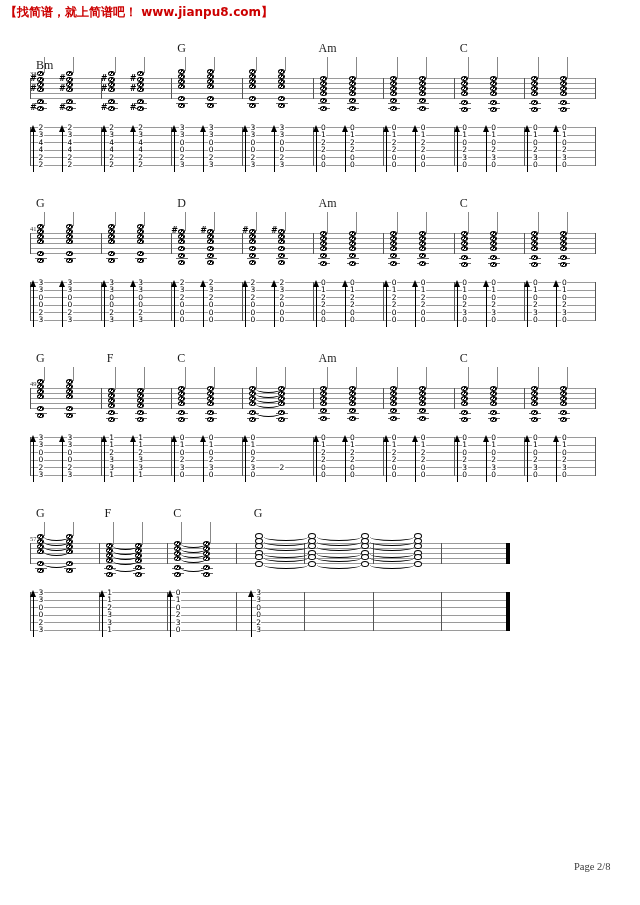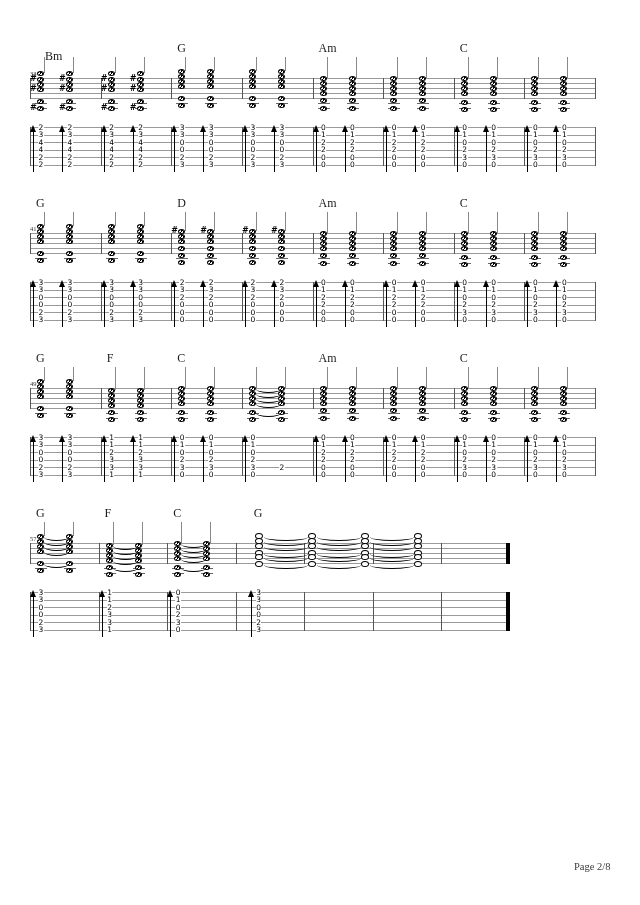--- a/index.html
+++ b/index.html
@@ -28,20 +28,21 @@
   .arrowline{position:absolute;width:1px;background:#000;}
   .arrowhead{position:absolute;width:0;height:0;border-left:3px solid transparent;
              border-right:3px solid transparent;border-bottom:7px solid #000;}
   .clabel{position:absolute;font-size:12px;color:#1a1a1a;}
   .mnum{position:absolute;font-size:6.5px;color:#333;}
 </style>
 </head>
 <body>
 
 <div class="sheet">
+  <div class="banner">【找简谱，就上简谱吧！ www.jianpu8.com】</div>
   <div id="score">
       <div class="mnum" style="left: 30px; top: 70px;">33</div>
       <div class="ln" style="left: 30px; top: 78px; width: 565px; height: 1px;"></div>
       <div class="ln" style="left: 30px; top: 83px; width: 565px; height: 1px;"></div>
       <div class="ln" style="left: 30px; top: 88px; width: 565px; height: 1px;"></div>
       <div class="ln" style="left: 30px; top: 93px; width: 565px; height: 1px;"></div>
       <div class="ln" style="left: 30px; top: 98px; width: 565px; height: 1px;"></div>
       <div class="ln" style="left: 30px; top: 127px; width: 565px; height: 1px;"></div>
       <div class="ln" style="left: 30px; top: 134.5px; width: 565px; height: 1px;"></div>
       <div class="ln" style="left: 30px; top: 142px; width: 565px; height: 1px;"></div>
@@ -59,21 +60,21 @@
       <div class="bar" style="left: 312.5px; top: 78px; width: 1px; height: 21px;"></div>
       <div class="bar" style="left: 312.5px; top: 127px; width: 1px; height: 38.5px;"></div>
       <div class="bar" style="left: 383.125px; top: 78px; width: 1px; height: 21px;"></div>
       <div class="bar" style="left: 383.125px; top: 127px; width: 1px; height: 38.5px;"></div>
       <div class="bar" style="left: 453.75px; top: 78px; width: 1px; height: 21px;"></div>
       <div class="bar" style="left: 453.75px; top: 127px; width: 1px; height: 38.5px;"></div>
       <div class="bar" style="left: 524.375px; top: 78px; width: 1px; height: 21px;"></div>
       <div class="bar" style="left: 524.375px; top: 127px; width: 1px; height: 38.5px;"></div>
       <div class="bar" style="left: 595px; top: 78px; width: 1px; height: 21px;"></div>
       <div class="bar" style="left: 595px; top: 127px; width: 1px; height: 38.5px;"></div>
-      <div class="clabel" style="left: 36px; top: 49px; margin-left: 9px;">Bm</div>
+      <div class="clabel" style="left: 36px; top: 58px;">Bm</div>
       <div class="ledger" style="left: 35px; top: 103px; width: 12px; height: 1px;"></div>
       <div class="ledger" style="left: 35px; top: 108px; width: 12px; height: 1px;"></div>
       <div class="head" style="left: 37px; top: 71px;"></div>
       <div class="head" style="left: 37px; top: 77px;"></div>
       <div class="head" style="left: 37px; top: 82px;"></div>
       <div class="head" style="left: 37px; top: 87px;"></div>
       <div class="head" style="left: 37px; top: 99px;"></div>
       <div class="head" style="left: 37px; top: 106px;"></div>
       <div class="sharp" style="left: 30px; top: 75px;">#</div>
       <div class="sharp" style="left: 30px; top: 85px;">#</div>

